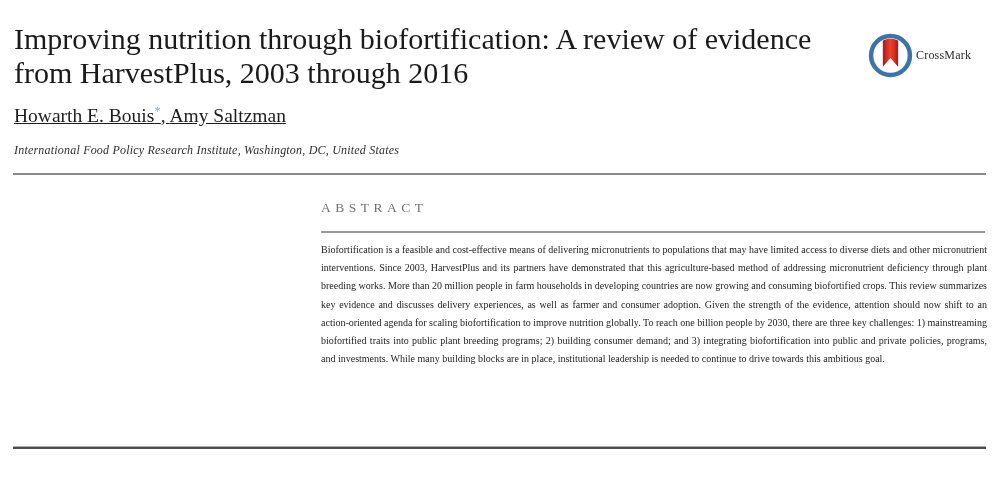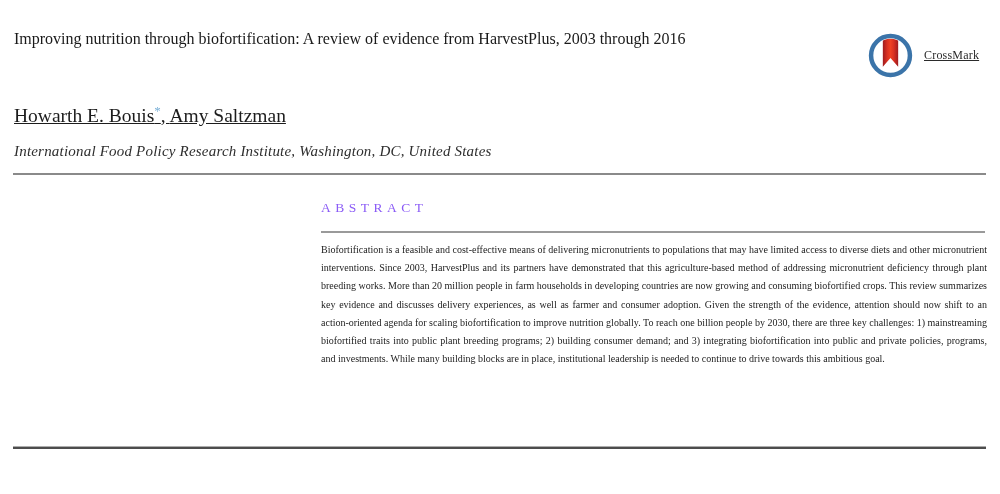--- a/index.html
+++ b/index.html
@@ -12,44 +12,43 @@
     font-family: "Liberation Serif", serif;
     color: #1a1a1a;
     overflow: hidden;
   }
 
   .title {
     position: absolute;
     left: 14px;
     top: 22px;
     width: 838px;
-    font-size: 16px;
+    font-size: 30px;
     line-height: 34px;
     font-weight: 400;
     color: #1a1a1a;
   }
 
   .crossmark-badge {
     position: absolute;
     left: 868px;
     top: 31px;
     width: 118px;
     height: 48px;
     display: flex;
     align-items: center;
     cursor: pointer;
   }
   .crossmark-badge svg { display: block; }
   .crossmark-label {
     font-size: 12px;
     color: #2b2b2b;
-    margin-left: 11px;
+    margin-left: 3px;
     font-family: "Liberation Serif", serif;
     letter-spacing: 0.2px;
-    text-decoration: underline;
   }
 
   .authors {
     position: absolute;
     left: 14px;
     top: 105px;
     font-size: 19.5px;
     color: #1c1c1c;
     text-decoration: underline;
   }
@@ -58,42 +57,42 @@
     font-size: 13px;
     vertical-align: super;
     line-height: 0;
     cursor: pointer;
   }
 
   .affiliation {
     position: absolute;
     left: 14px;
     top: 143px;
-    font-size: 15px;
+    font-size: 12px;
     font-style: italic;
     color: #2e2e2e;
     letter-spacing: 0.2px;
   }
 
   .rule-top {
     position: absolute;
     left: 13px;
     top: 173px;
     width: 973px;
     height: 2px;
     background: #8a8a8a;
   }
 
   .abstract-heading {
     position: absolute;
     left: 321px;
     top: 200px;
     font-size: 13.5px;
     letter-spacing: 4.5px;
-    color: #8b5cf6;
+    color: #737373;
   }
 
   .rule-abstract {
     position: absolute;
     left: 321px;
     top: 231px;
     width: 664px;
     height: 1.6px;
     background: #9a9a9a;
   }

